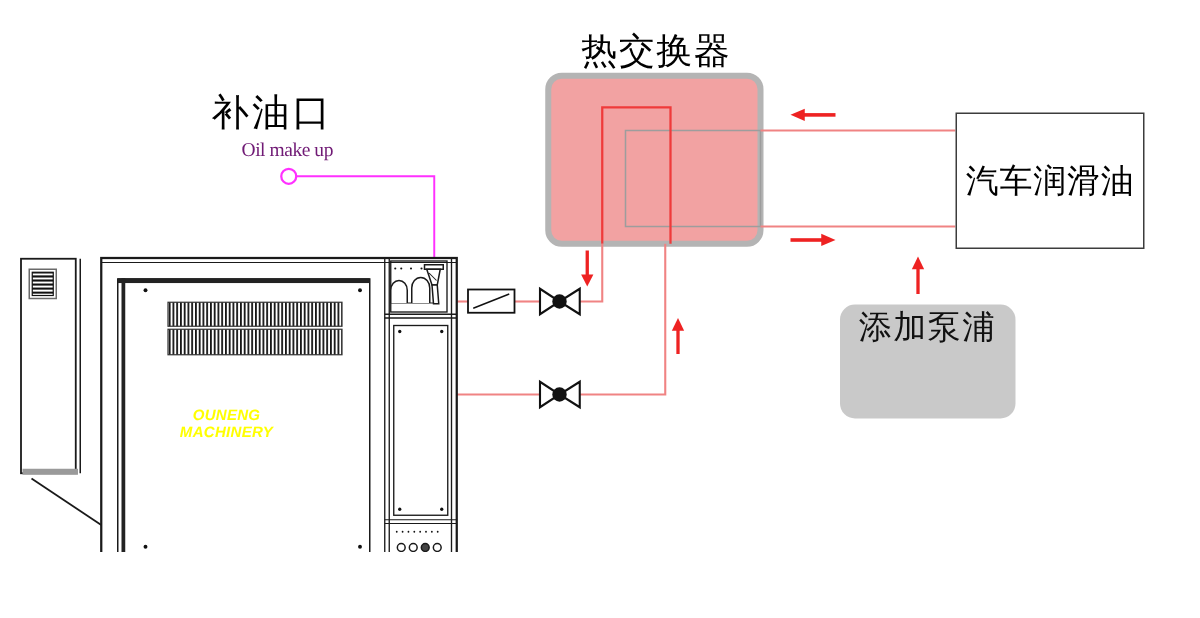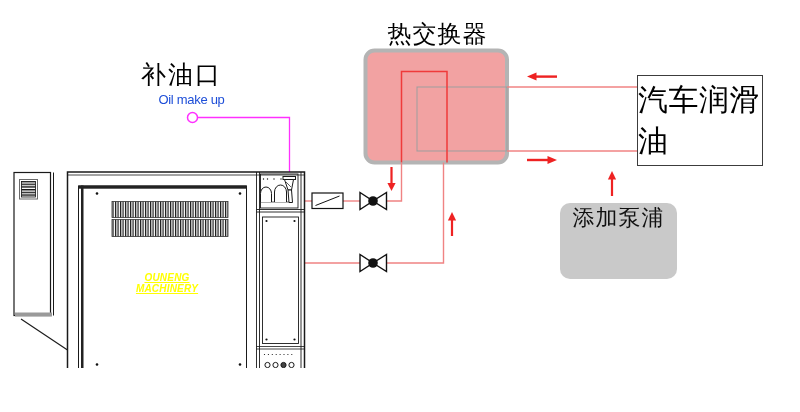--- a/index.html
+++ b/index.html
@@ -5,39 +5,38 @@
   html,body{margin:0;padding:0;background:#ffffff;}
   #stage{
     position:relative;width:800px;height:368px;background:#ffffff;overflow:hidden;
     font-family:"Liberation Serif", serif;
   }
   #stage svg{position:absolute;left:0;top:0;}
   .lbl{position:absolute;color:#000;white-space:nowrap;}
   .lbl-hx{left:377px;top:18px;width:121px;text-align:center;font-size:24px;letter-spacing:1px;}
   .lbl-port-cn{left:141px;top:58px;width:101px;text-align:left;font-size:25px;letter-spacing:2px;}
   .lbl-port-en{left:141px;top:92px;width:101px;text-align:center;font-size:13px;
-               font-family:Liberation Sans, sans-serif;color:#1d4ed8;letter-spacing:-0.3px;}
+               font-family:Liberation Serif, serif;color:#701a75;letter-spacing:-0.3px;}
   .lube-box{
     position:absolute;left:637px;top:75px;width:124px;height:89px;
     background:#ffffff;border:1.5px solid #3c3c3c;
     display:flex;align-items:center;justify-content:center;
-    font-size:30px;letter-spacing:0.5px;
+    font-size:22px;letter-spacing:0.5px;
   }
   .pump-note{
     position:absolute;left:560px;top:203px;width:117px;height:76px;
     background:#c9c9c9;border-radius:10px;
     display:flex;flex-direction:column;align-items:center;justify-content:space-between;
     font-size:22px;line-height:1.32;color:#111;letter-spacing:1px;gap:37px;
   }
   .brand{
-    position:absolute;left:112px;top:272px;width:110px;height:13px;
+    position:absolute;left:96px;top:272px;width:110px;height:13px;
     text-align:center;font-family:"Liberation Sans", sans-serif;
     font-size:10px;font-weight:bold;font-style:italic;color:#ffff00;
     letter-spacing:0.2px;
-    text-decoration:underline;
   }
 </style>
 </head>
 <body>
 
 <div id="stage">
 
   <svg width="800" height="412" viewBox="0 0 800 412">
     <defs>
       <pattern id="grille" width="2.5" height="4" patternUnits="userSpaceOnUse">

